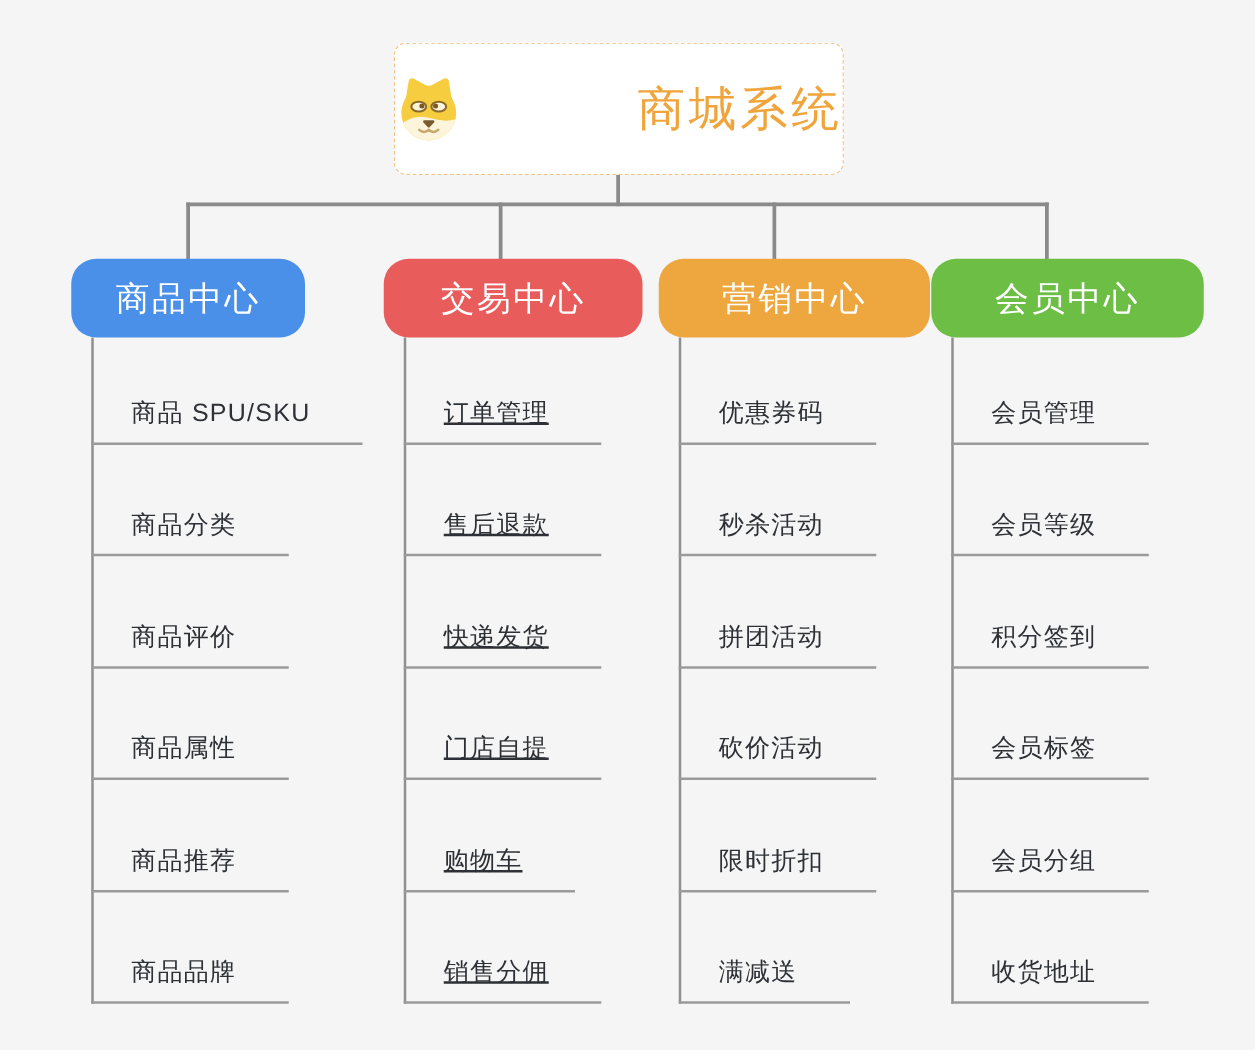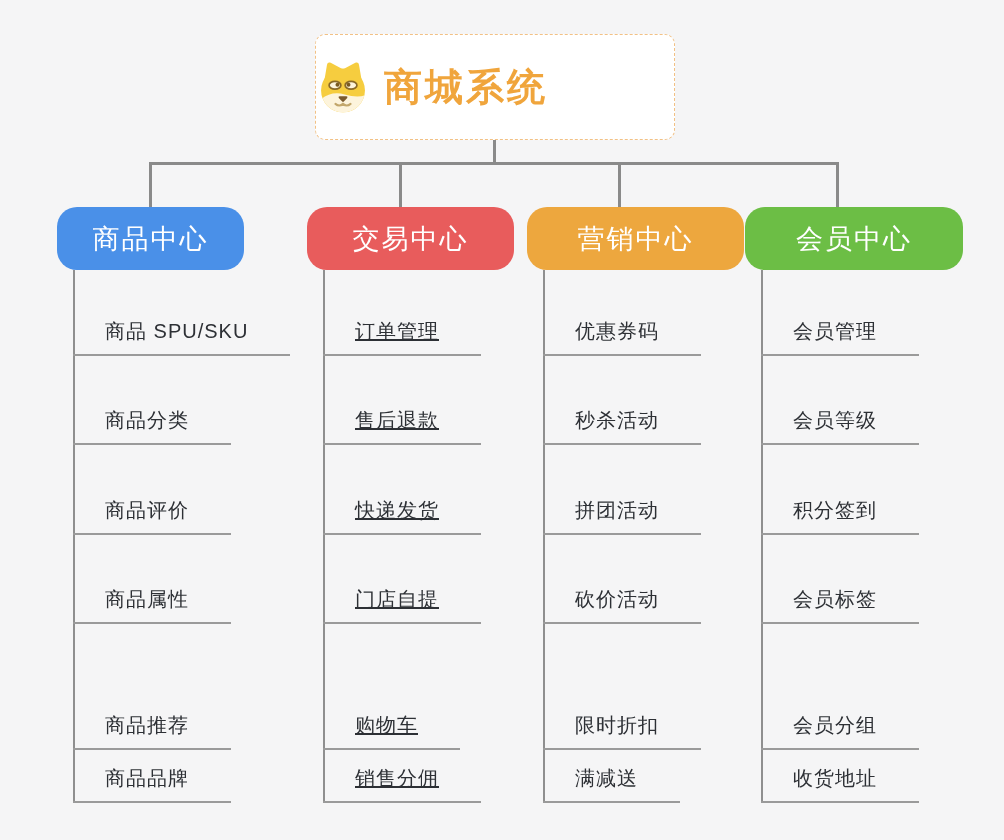--- a/index.html
+++ b/index.html
@@ -3,21 +3,21 @@
 <meta charset="utf-8">
 <style>
   html,body{margin:0;padding:0;background:#f5f5f6;}
   *{box-sizing:border-box;font-family:"Liberation Sans","DejaVu Sans",sans-serif;}
   .canvas{position:relative;width:1004px;height:840px;background:#f5f5f6;overflow:hidden;}
 
   
   .root-node{
     position:absolute;left:315px;top:34px;width:360px;height:106px;
     background:#ffffff;border:1px dashed #f2c185;border-radius:10px;
-    display:flex;align-items:center;justify-content:flex-start;gap:14px;font-weight:bold;
+    display:flex;align-items:center;justify-content:space-between;gap:14px;
   }
   .root-title{font-size:38px;letter-spacing:3px;color:#f0a53c;}
 
   
   .line{position:absolute;background:#8a8a8a;}
 
   
   .branch{
     position:absolute;top:207px;height:63px;border-radius:20px;
     display:flex;align-items:center;justify-content:center;
@@ -34,21 +34,21 @@
 
   
   .leaf{
     position:absolute;
     padding:0 42px 9px 32px;
     border-bottom:2px solid #9a9a9a;
     font-size:20px;line-height:27px;letter-spacing:1px;color:#2d3035;
     white-space:nowrap;
   }
   .c1{left:73px;}.c2{left:323px;text-decoration:underline;}.c3{left:543px;}.c4{left:761px;}
-  .r1{top:318px;}.r2{top:407px;}.r3{top:497px;}.r4{top:586px;}.r5{top:712px;}.r6{top:765px;}
+  .r1{top:318px;}.r2{top:407px;}.r3{top:497px;}.r4{top:586px;}.r5{top:676px;}.r6{top:765px;}
 </style>
 </head>
 <body>
 
 <div class="canvas">
 
   <div class="root-node">
     <svg width="54" height="54" viewBox="0 0 64 64" aria-hidden="true">
 
       <path d="M13 24 L16 6 L31 14 Z" fill="#f6cd3f" stroke="#f6cd3f" stroke-width="6" stroke-linejoin="round"></path>

